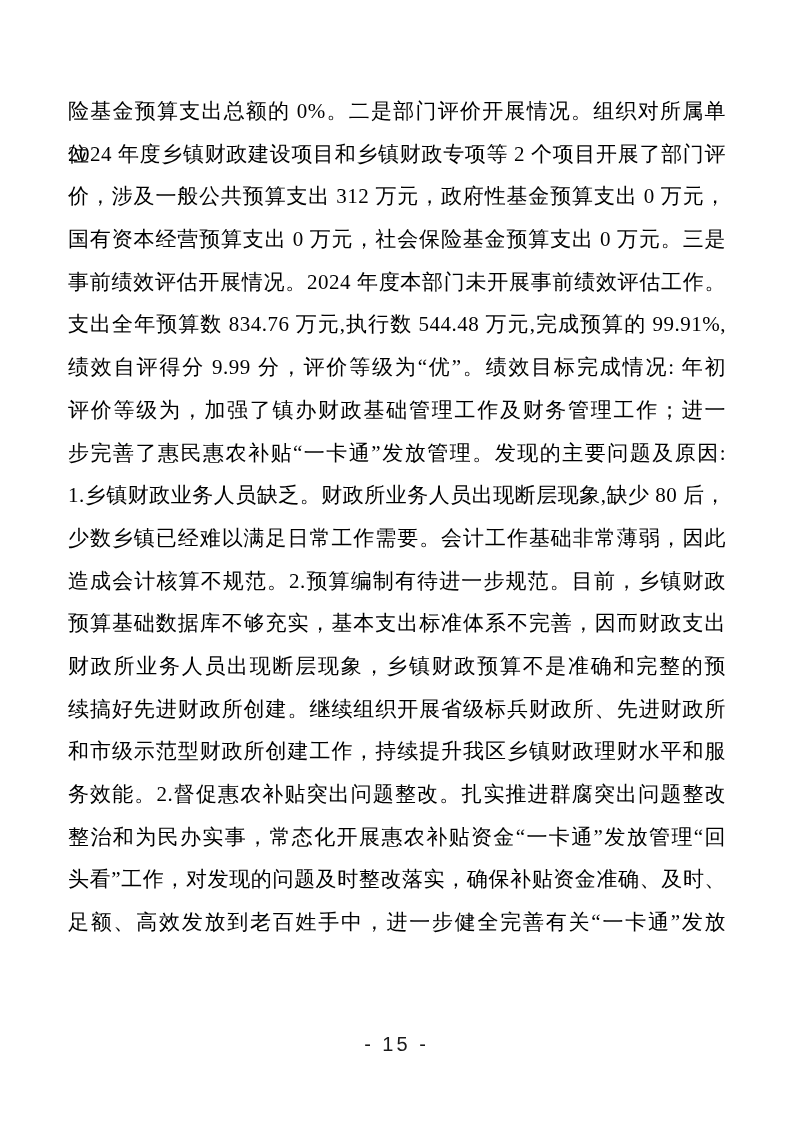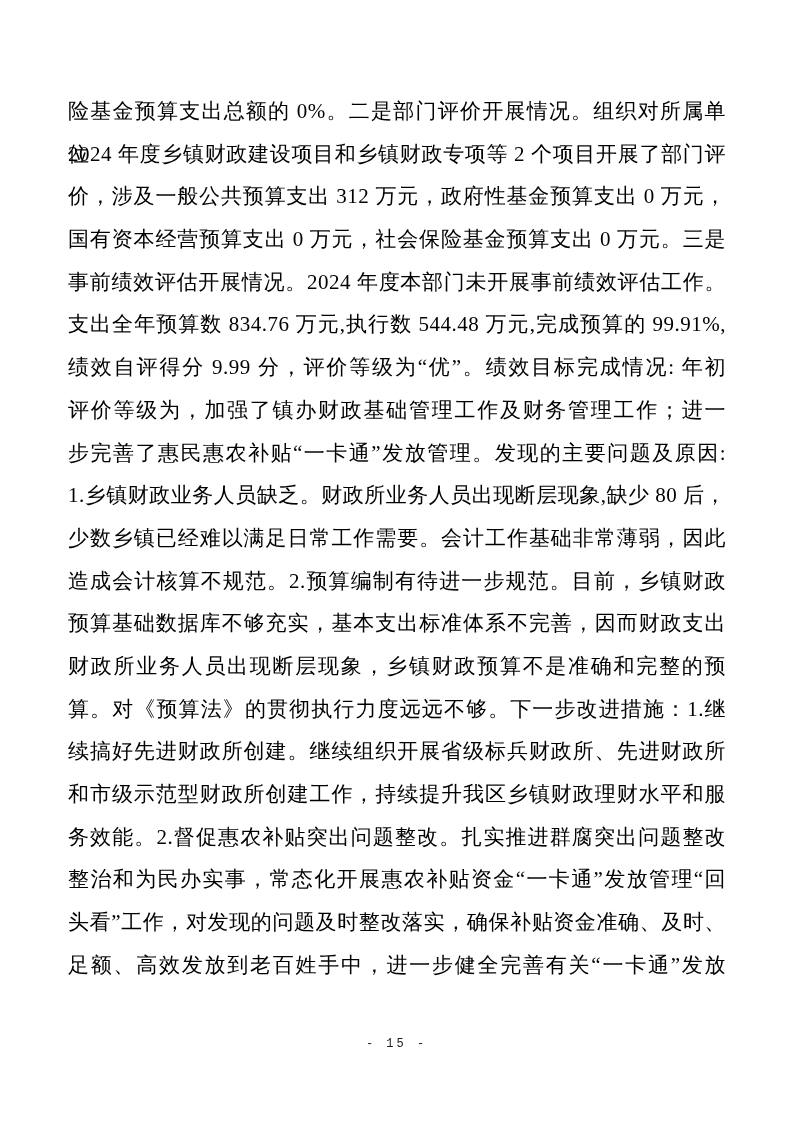--- a/index.html
+++ b/index.html
@@ -45,22 +45,22 @@
     font-weight: bold;
   }
   .footer {
     position: absolute;
     left: 0;
     top: 1033px;
     width: 793px;
     text-align: center;
   }
   .page-number {
-    font-family: Liberation Mono, monospace;
-    font-size: 12px;
+    font-family: Liberation Sans, sans-serif;
+    font-size: 20px;
     letter-spacing: 3px;
     color: #1a1a1a;
   }
 </style>
 </head>
 <body>
 
 <div class="page">
   <div class="text-block" id="text-block">
       <div class="paragraph">
@@ -73,21 +73,20 @@
       <div class="paragraph">
         <div class="line">支出全年预算数 834.76 万元,执行数 544.48 万元,完成预算的 99.91%,</div>
         <div class="line">绩效自评得分 9.99 分，评价等级为“优”。绩效目标完成情况: 年初</div>
         <div class="line">评价等级为，加强了镇办财政基础管理工作及财务管理工作；进一</div>
         <div class="line">步完善了惠民惠农补贴“一卡通”发放管理。发现的主要问题及原因:</div>
         <div class="line">1.乡镇财政业务人员缺乏。财政所业务人员出现断层现象,缺少 80 后，</div>
         <div class="line">少数乡镇已经难以满足日常工作需要。会计工作基础非常薄弱，因此</div>
         <div class="line">造成会计核算不规范。2.预算编制有待进一步规范。目前，乡镇财政</div>
         <div class="line">预算基础数据库不够充实，基本支出标准体系不完善，因而财政支出</div>
         <div class="line">财政所业务人员出现断层现象，乡镇财政预算不是准确和完整的预</div>
-        <div class="line">算。对《预算法》的贯彻执行力度远远不够。下一步改进措施：1.继</div>
         <div class="line">续搞好先进财政所创建。继续组织开展省级标兵财政所、先进财政所</div>
         <div class="line">和市级示范型财政所创建工作，持续提升我区乡镇财政理财水平和服</div>
         <div class="line">务效能。2.督促惠农补贴突出问题整改。扎实推进群腐突出问题整改</div>
         <div class="line">整治和为民办实事，常态化开展惠农补贴资金“一卡通”发放管理“回</div>
         <div class="line">头看”工作，对发现的问题及时整改落实，确保补贴资金准确、及时、</div>
         <div class="line">足额、高效发放到老百姓手中，进一步健全完善有关“一卡通”发放</div>
       </div>
     </div>
   <div class="footer">
     <span class="page-number">- 15 -</span>

